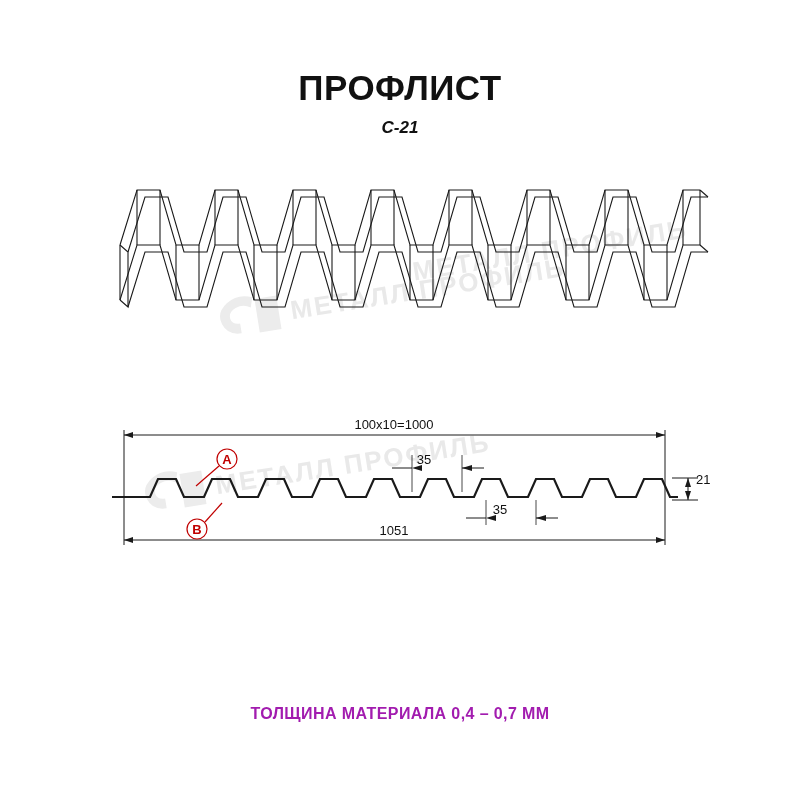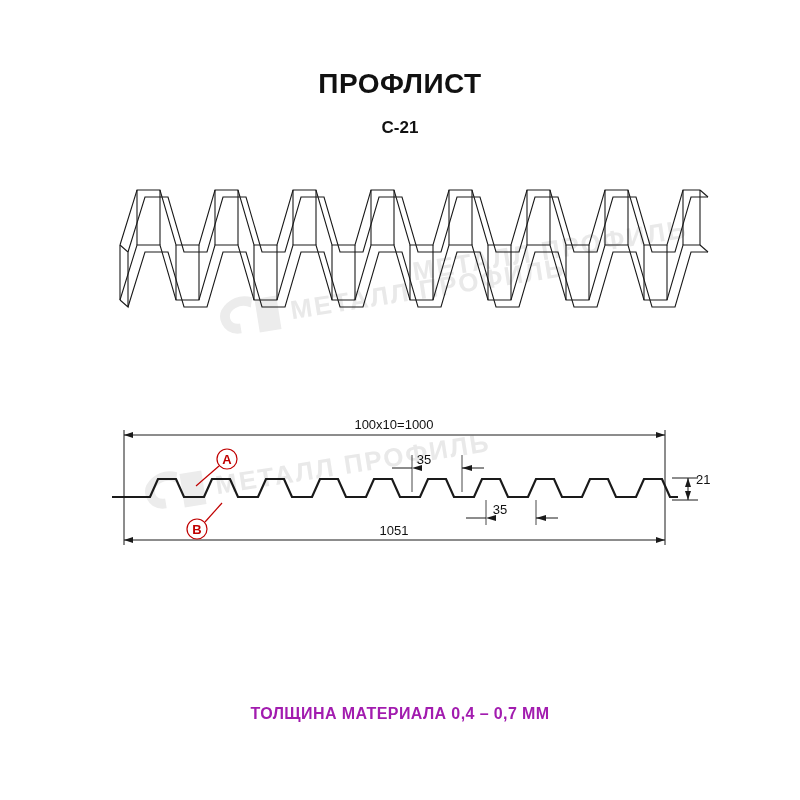--- a/index.html
+++ b/index.html
@@ -18,34 +18,35 @@
   .page {
     position: absolute;
     inset: 0;
   }
   .title {
     position: absolute;
     top: 68px;
     left: 0;
     width: 800px;
     text-align: center;
-    font-size: 28px;
+    font-size: 35px;
     font-weight: bold;
     letter-spacing: 0.5px;
     color: #111;
   }
   .subtitle {
     position: absolute;
     top: 118px;
     left: 0;
     width: 800px;
     text-align: center;
     font-size: 17px;
     font-weight: bold;
     color: #111;
+    font-style: italic;
   }
   .footnote {
     position: absolute;
     top: 705px;
     left: 0;
     width: 800px;
     text-align: center;
     font-size: 16px;
     font-weight: bold;
     letter-spacing: 0.4px;

